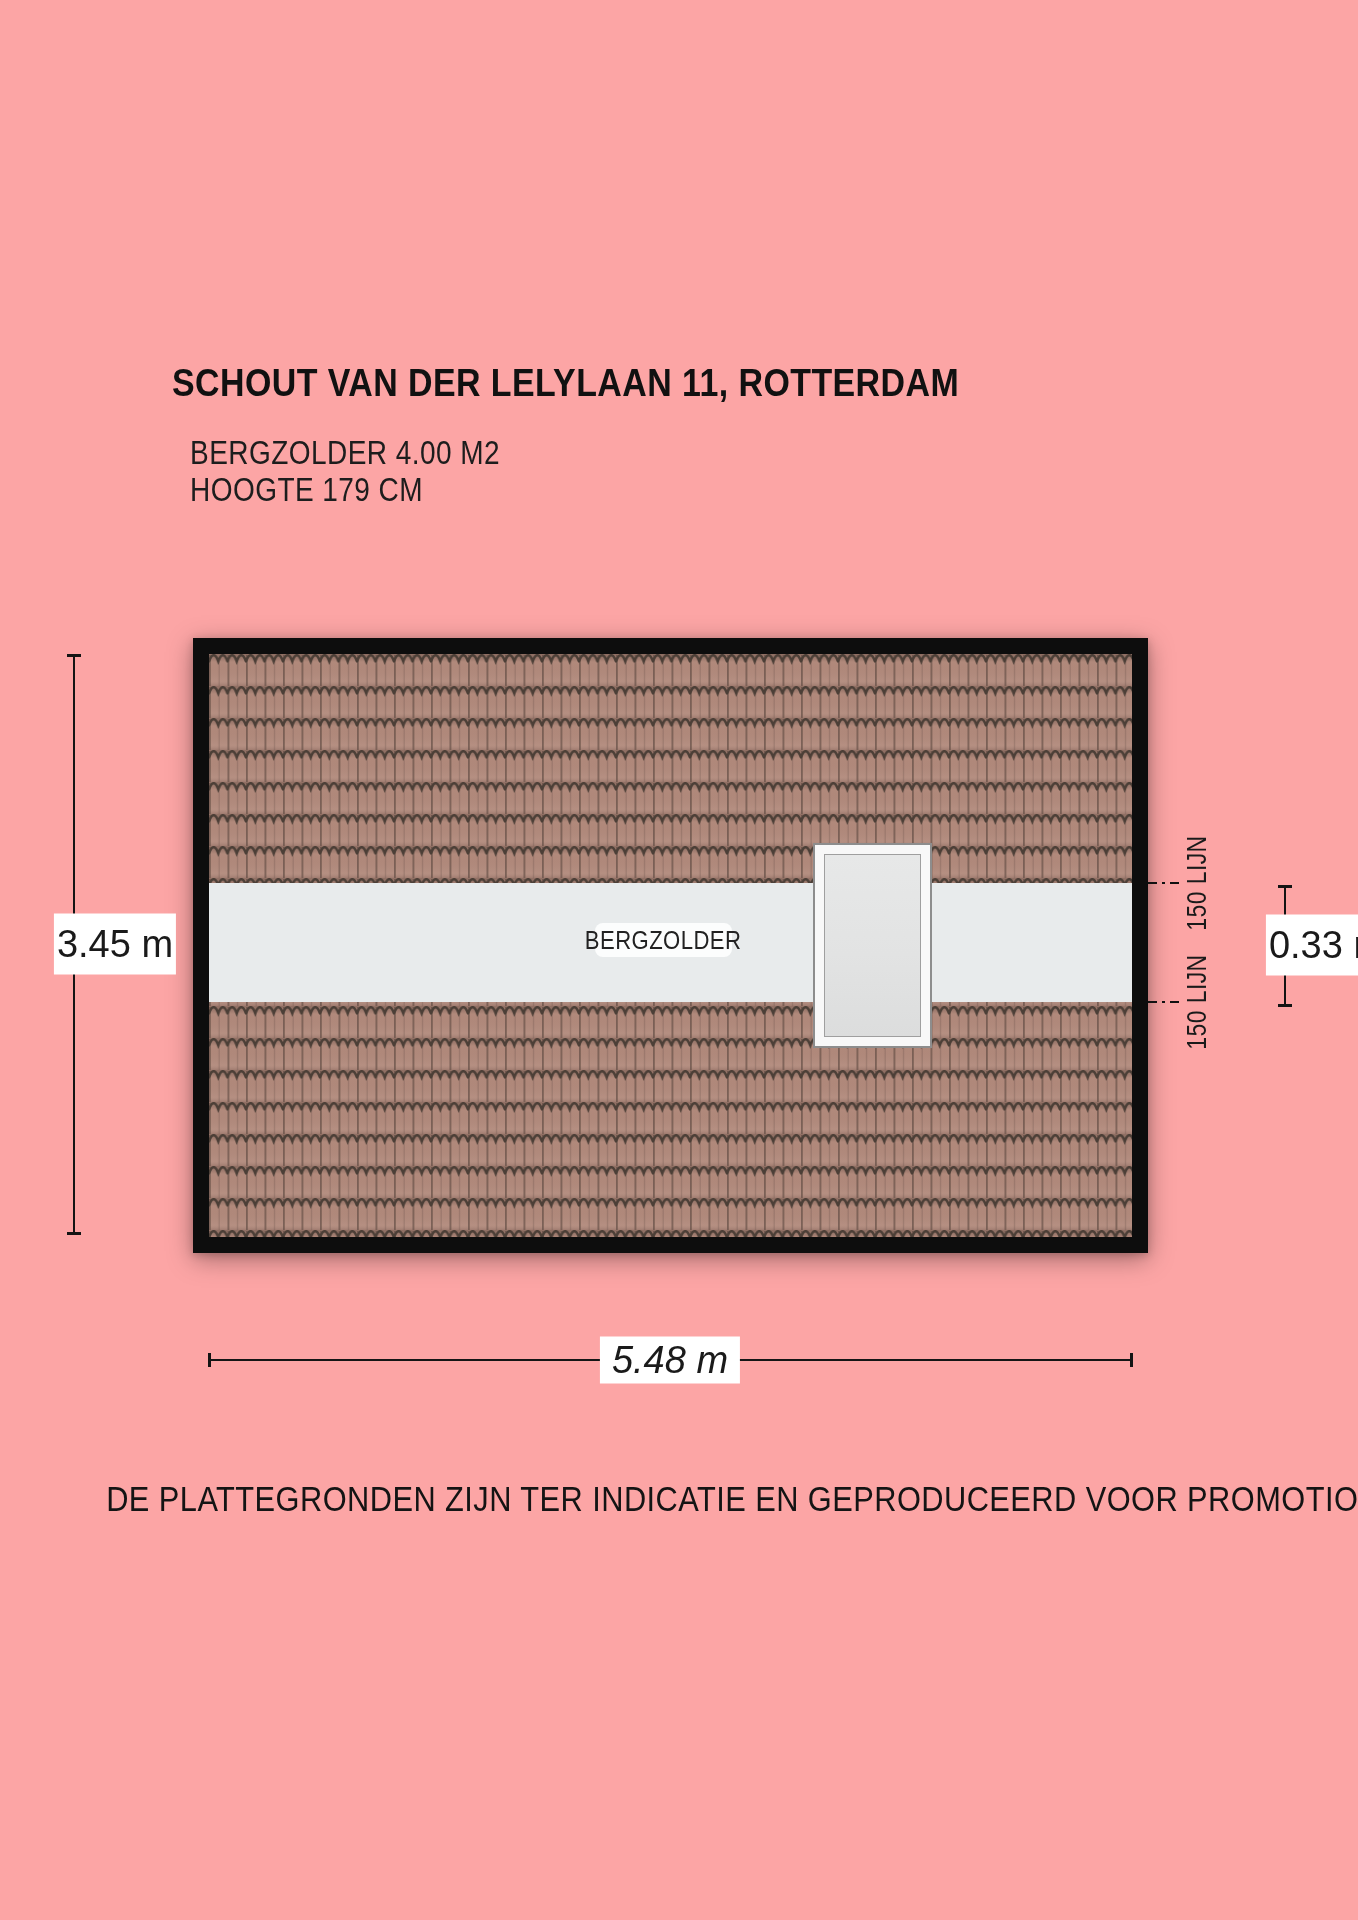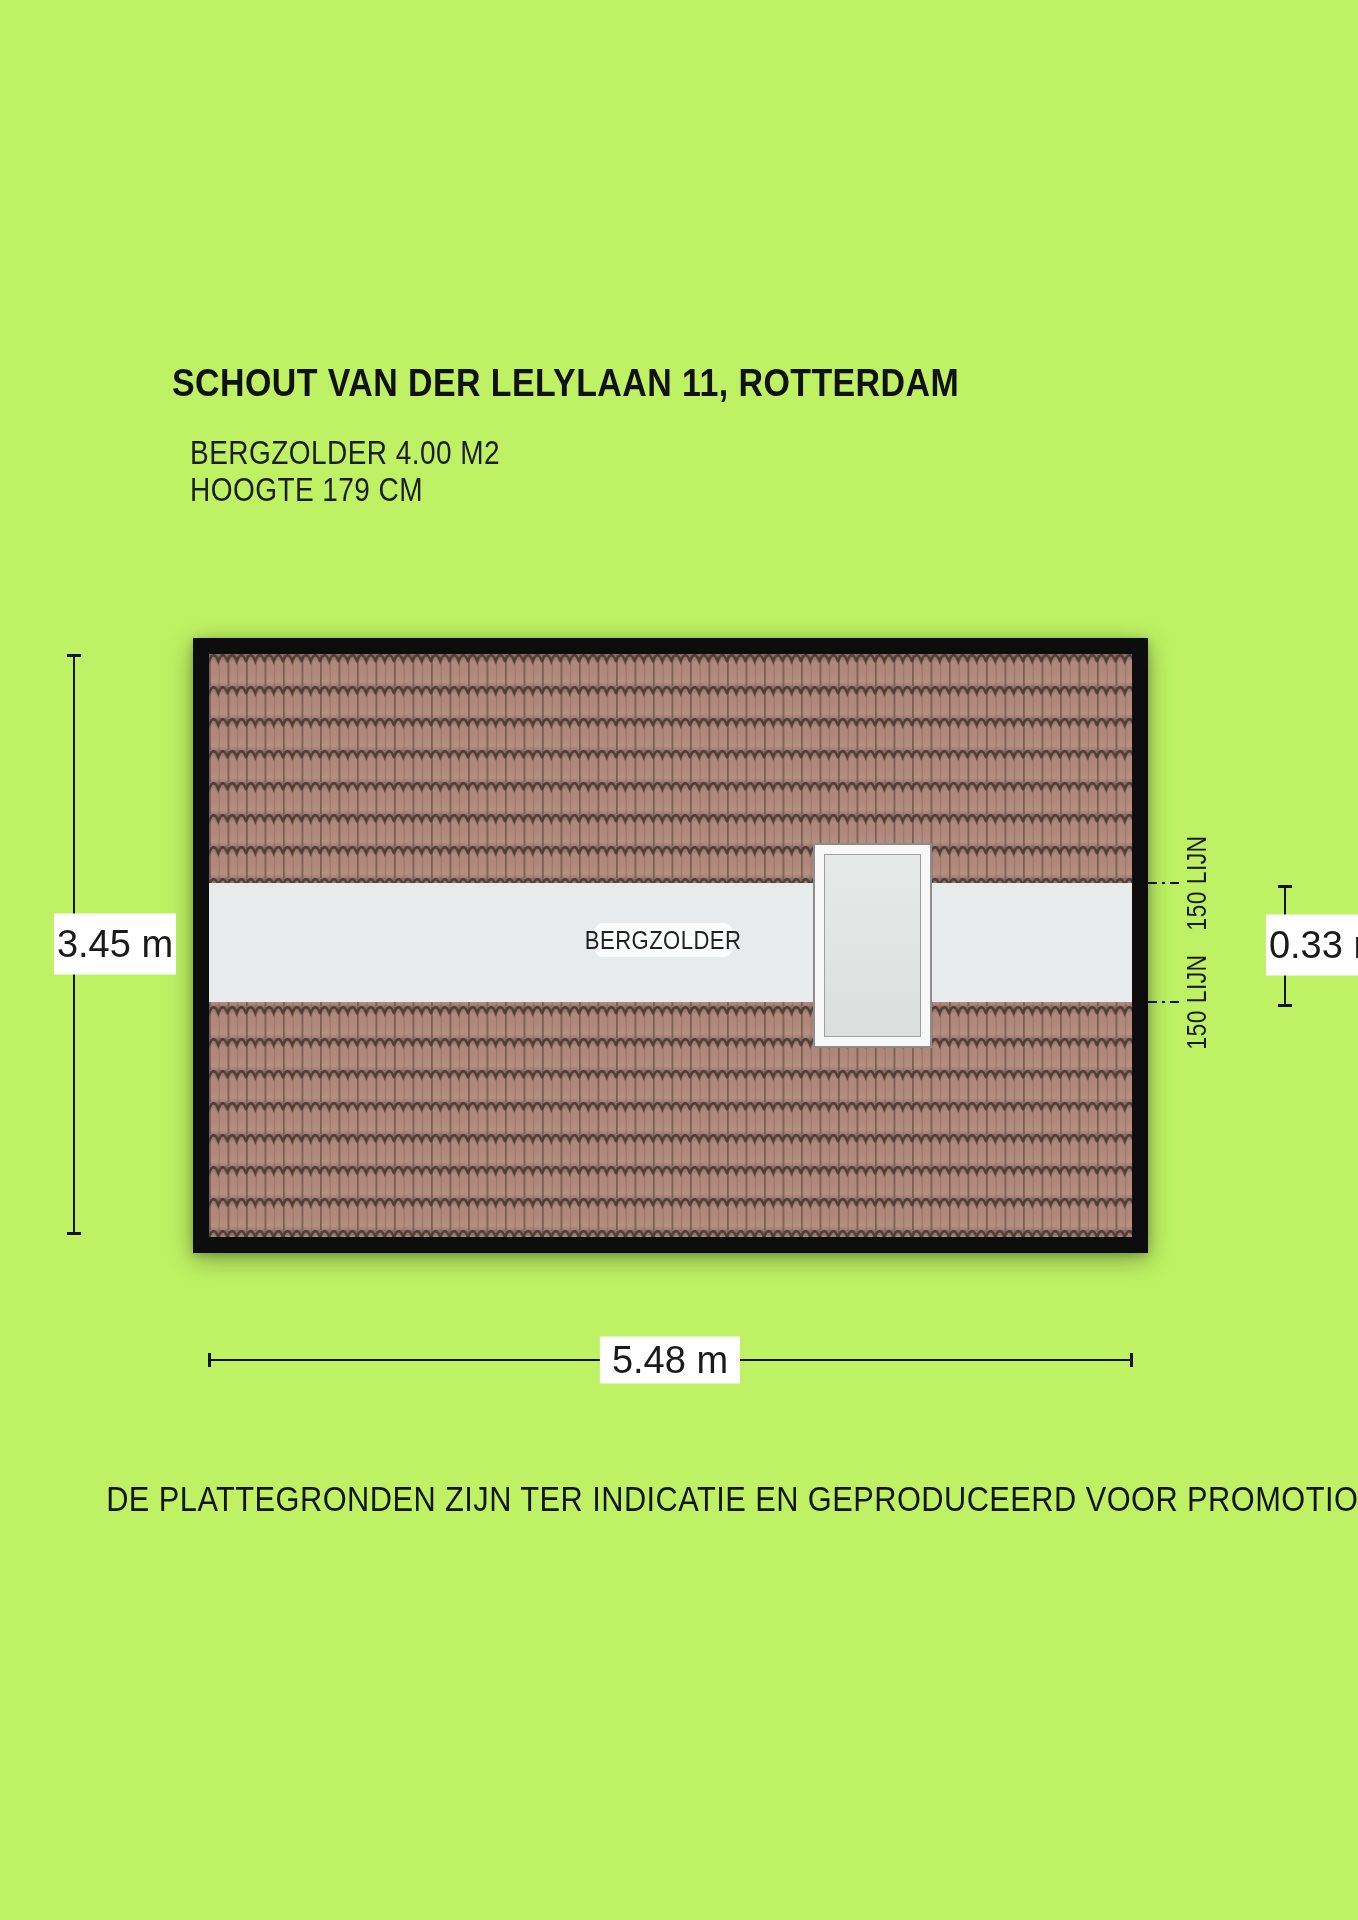--- a/index.html
+++ b/index.html
@@ -1,17 +1,17 @@
 <!DOCTYPE html>
 <html><head>
 <meta charset="utf-8">
 <style>
   html,body{margin:0;padding:0;background:#ffffff;}
   .canvas{
-    position:relative;width:1358px;height:1920px;background:#bef264;overflow:hidden;
+    position:relative;width:1358px;height:1920px;background:#fca5a5;overflow:hidden;
     font-family:"Liberation Sans","DejaVu Sans",sans-serif;color:#161616;
   }
   
   .title{
     position:absolute;left:172px;top:361px;font-size:39px;font-weight:bold;color:#111;
     white-space:nowrap;transform:scaleX(0.87);transform-origin:left top;letter-spacing:0.5px;
   }
   .subtitle{
     position:absolute;left:190px;font-size:33px;font-weight:normal;color:#1d1d1d;
     white-space:nowrap;transform:scaleX(0.85);transform-origin:left top;letter-spacing:0.5px;
@@ -49,21 +49,21 @@
   .dim .line-h{position:absolute;top:5.8px;left:0;right:0;height:2.6px;background:#141414;}
   .dim .tick-h{position:absolute;left:0;right:0;height:2.6px;background:#141414;}
   .dim .tick-v{position:absolute;top:0;bottom:0;width:2.6px;background:#141414;}
   .dim .t-top{top:0;}  .dim .t-bot{bottom:0;}
   .dim .t-left{left:0;} .dim .t-right{right:0;}
   .dim-label{
     position:absolute;transform:translate(-50%,-50%);background:#ffffff;
     font-size:38px;color:#1a1a1a;white-space:nowrap;z-index:5;text-align:center;
   }
   .dl-v{padding:9px 3px;margin-left:41px;}
-  .dl-h{padding:2px 12px;}
+  .dl-h{padding:2px 12px;font-style:italic;}
   .dash{
     position:absolute;height:2.8px;width:34px;
     background:repeating-linear-gradient(90deg,#111 0 9px,transparent 9px 14px,#111 14px 17px,transparent 17px 22px);
   }
   .lijn{
     position:absolute;font-size:27px;color:#1a1a1a;white-space:nowrap;letter-spacing:0.5px;
     transform:translate(-50%,-50%) rotate(-90deg) scaleX(0.85);z-index:4;
   }
   
   .footer-line{

